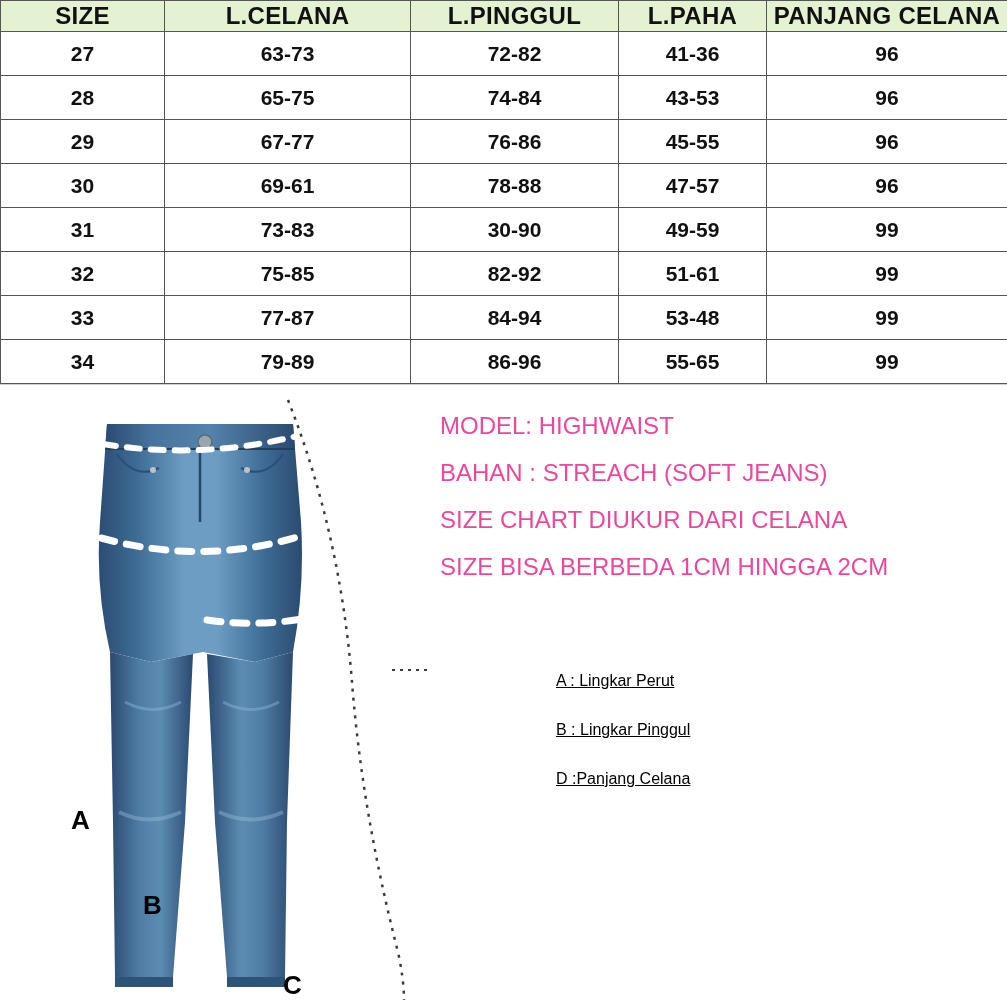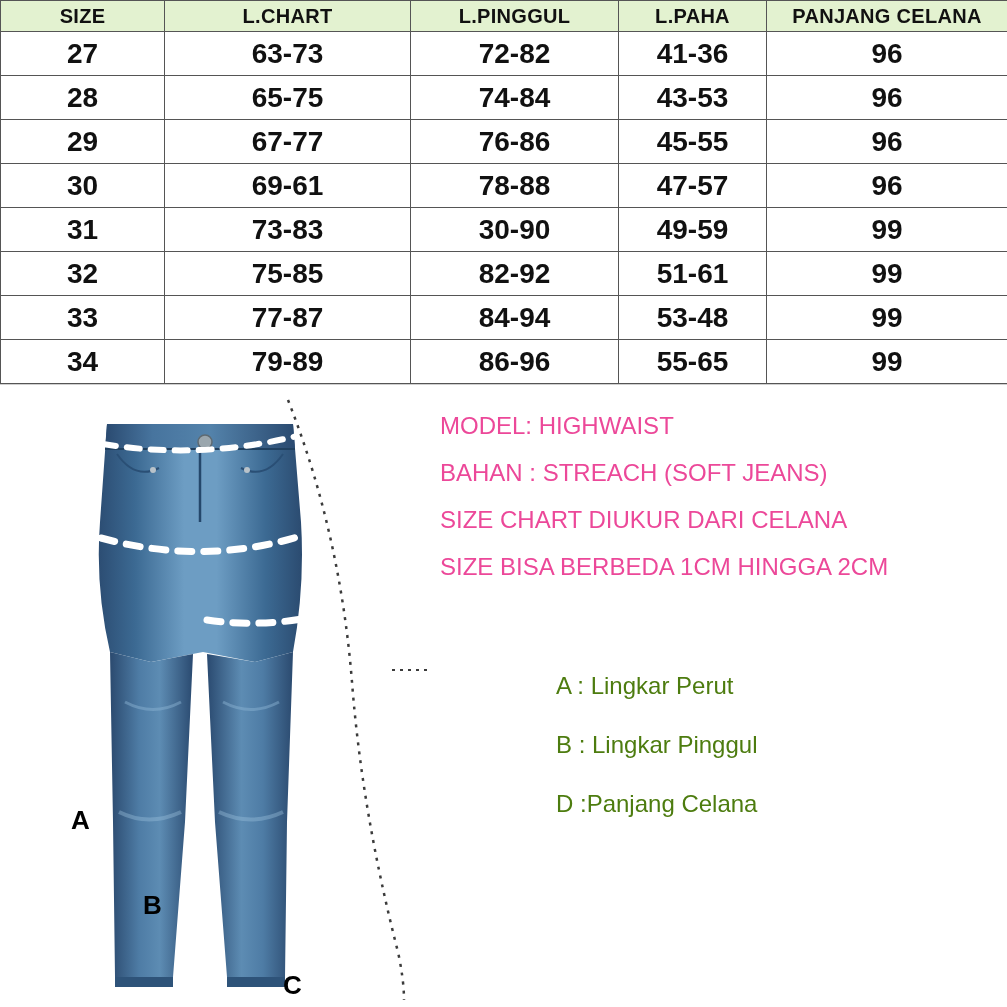--- a/index.html
+++ b/index.html
@@ -19,29 +19,29 @@
   
   .size-table {
     width: 1007px;
     border-collapse: collapse;
     table-layout: fixed;
   }
   .size-table th,
   .size-table td {
     border: 1px solid #555555;
     text-align: center;
-    font-size: 28px;
+    font-size: 21px;
     font-weight: bold;
     color: #111111;
     padding: 0;
   }
   .size-table th {
     background: #e3f2d0;
     height: 30px;
-    font-size: 20px;
+    font-size: 24px;
     letter-spacing: 0.3px;
   }
   .size-table td {
     height: 43px;
     background: #ffffff;
   }
   .size-table col.c0 { width: 164px; }
   .size-table col.c1 { width: 246px; }
   .size-table col.c2 { width: 208px; }
   .size-table col.c3 { width: 148px; }
@@ -97,24 +97,25 @@
     white-space: nowrap;
   }
 
   .legend {
     position: absolute;
     left: 556px;
     top: 288px;
     width: 440px;
   }
   .legend-line {
-    font-size: 24px;
-    color: #4d7c0f;
+    font-size: 16px;
+    color: #000000;
     margin-bottom: 31px;
     white-space: nowrap;
+    text-decoration: underline;
   }
 
   .divider {
     position: absolute;
     left: 0;
     top: 0;
     width: 1007px;
     height: 1px;
     background: #cfcfcf;
   }
@@ -126,21 +127,21 @@
   <colgroup>
     <col class="c0">
       <col class="c1">
       <col class="c2">
       <col class="c3">
       <col class="c4">
   </colgroup>
   <thead>
     <tr>
       <th>SIZE</th>
-      <th>L.CHART</th>
+      <th>L.CELANA</th>
       <th>L.PINGGUL</th>
       <th>L.PAHA</th>
       <th>PANJANG CELANA</th>
     </tr>
   </thead>
   <tbody>
     <tr>
       <td>27</td>
       <td>63-73</td>
       <td>72-82</td>

